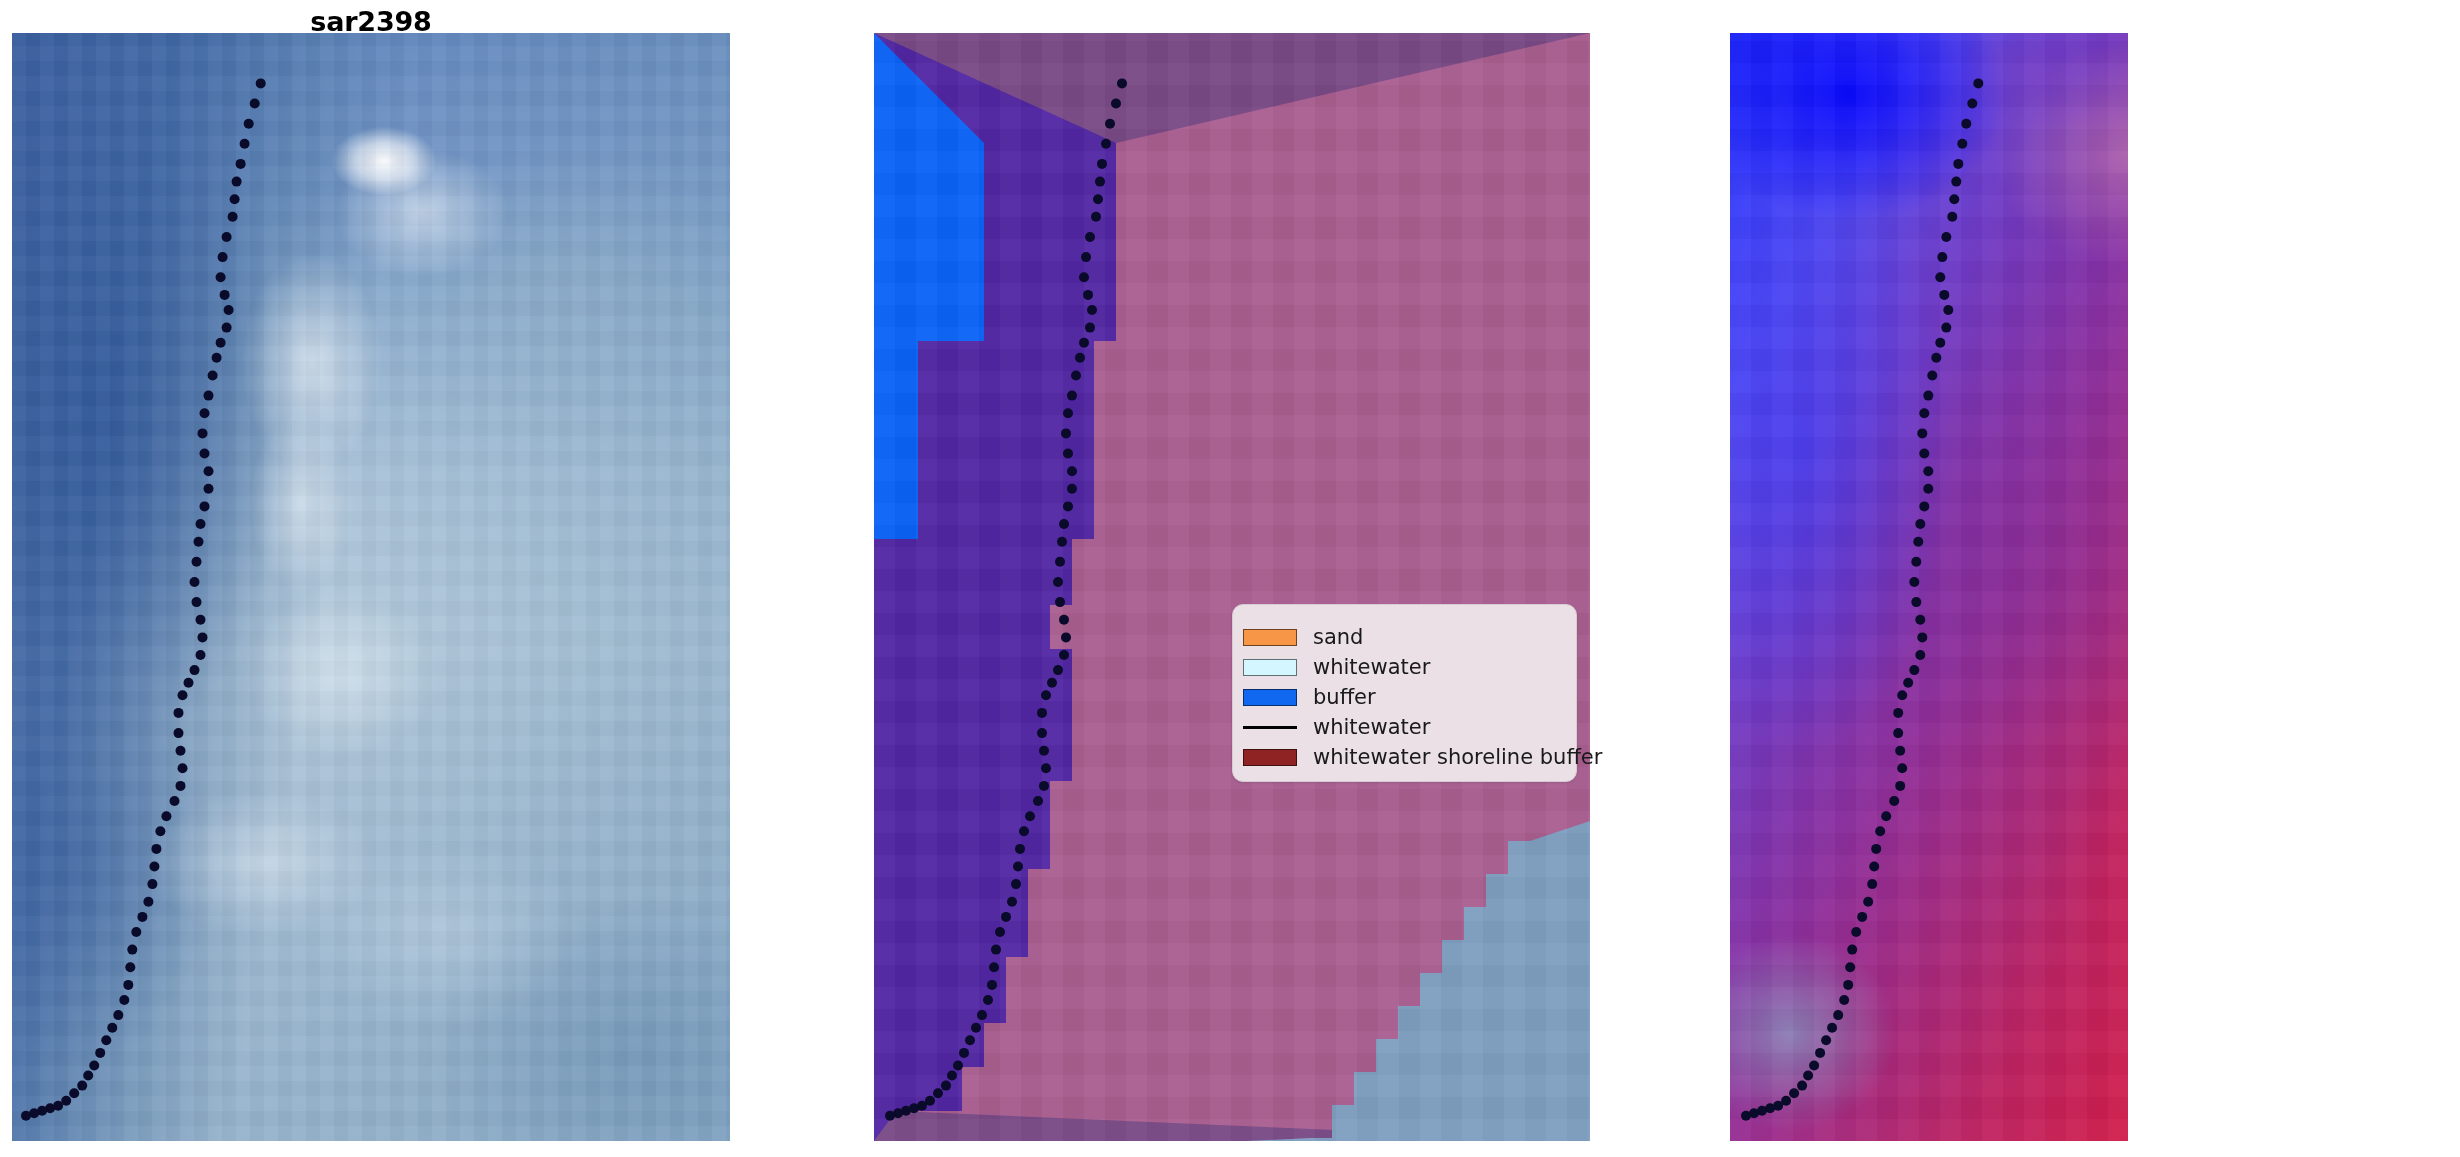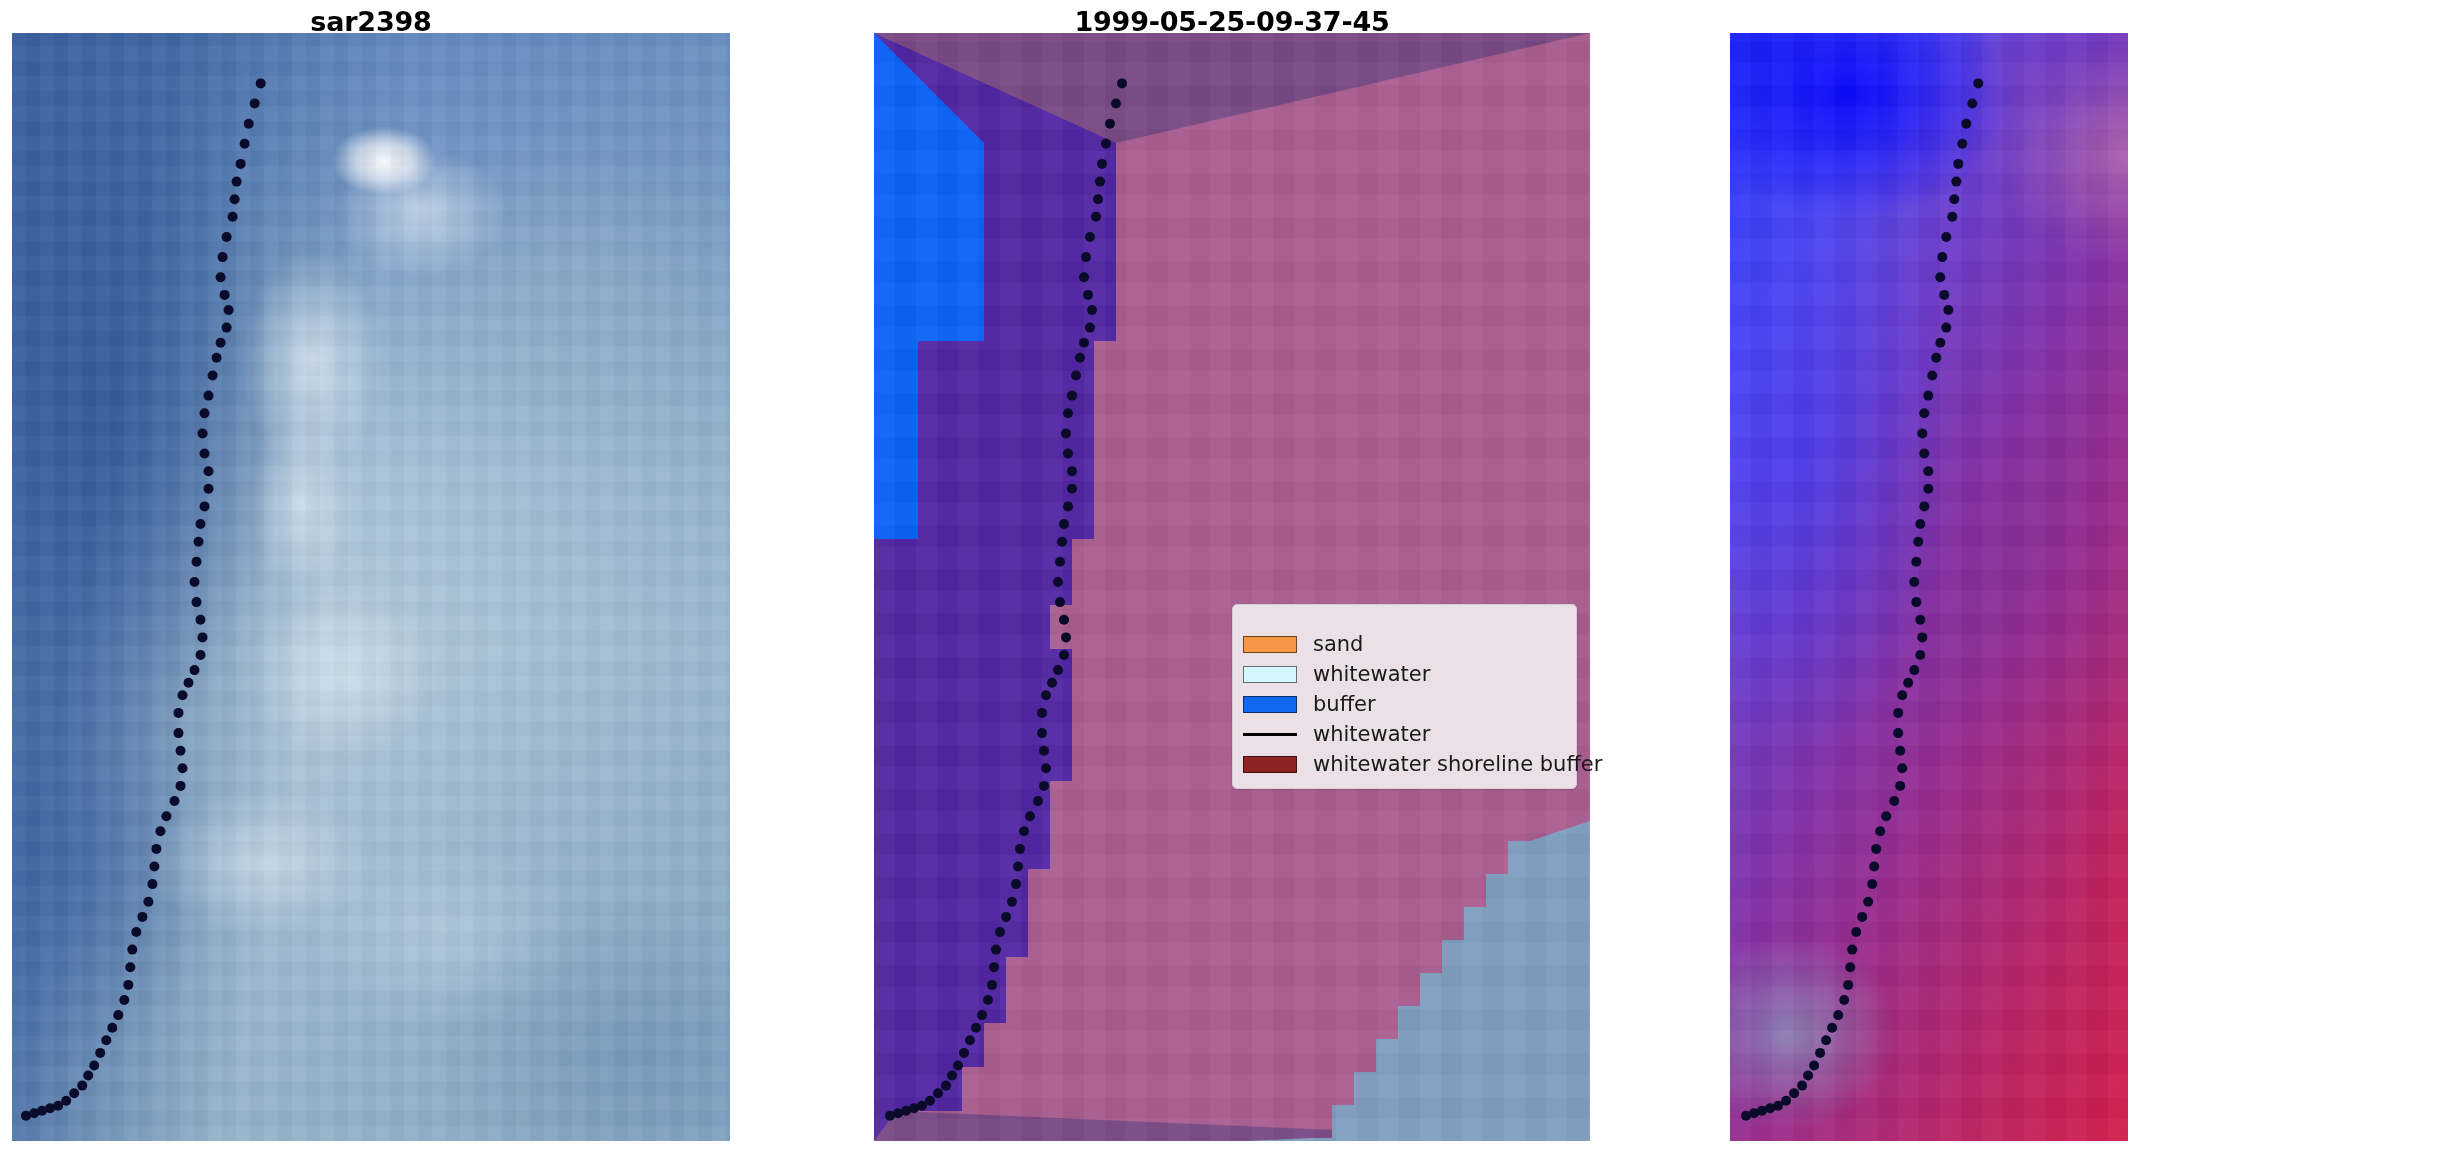--- a/index.html
+++ b/index.html
@@ -139,22 +139,22 @@
   .shoreline-svg circle { fill: #0a0a2a; }
 
   
   #legend {
     position: absolute;
     left: 1232px;
     top: 604px;
     width: 345px;
     background: #eae0e6;
     border: 1px solid #d8ccd4;
-    border-radius: 5px;
-    padding: 24px 10px 9px 10px;
+    border-radius: 11px;
+    padding: 17px 10px 9px 10px;
     box-sizing: border-box;
     box-shadow: 0 1px 2px rgba(0,0,0,0.10);
   }
   .legend-row {
     display: flex;
     align-items: center;
     height: 30px;
   }
   .swatch-box {
     width: 54px;
@@ -266,21 +266,20 @@
           <circle cx="54.2" cy="1067.7" r="5" fill="#0a0a2a"></circle>
           <circle cx="46.1" cy="1072.7" r="5" fill="#0a0a2a"></circle>
           <circle cx="38.1" cy="1075.3" r="5" fill="#0a0a2a"></circle>
           <circle cx="30.1" cy="1077.8" r="5" fill="#0a0a2a"></circle>
           <circle cx="22.1" cy="1080.3" r="5" fill="#0a0a2a"></circle>
           <circle cx="14.0" cy="1082.8" r="5" fill="#0a0a2a"></circle>
         </svg>
     </div>
   </div>
 
-  <div class="panel-title" style="left:874px; width:716px;">1999-05-25-09-37-45</div>
 
   <div class="panel" id="panel-cls" style="left:874px; top:33px; width:716px; height:1108px;">
     <div class="img-area">
       <div class="layer cls-base"></div>
       <svg class="shoreline-svg" id="svg-cls-regions" width="716" height="1108">
           <polygon points="0,0 242,110 242,308 220,308 220,506 198,506 198,572 176,572 176,616 198,616 198,748 176,748 176,836 154,836 154,924 132,924 132,990 110,990 110,1034 88,1034 88,1078 66,1078 66,1078 44,1078 44,1078 22,1078 0,1108" fill="#5227a3"></polygon>
           <polygon points="242,110 242,308 220,308 220,506 198,506 198,572 176,572 176,616 198,616 198,748 176,748 176,836 154,836 154,924 132,924 132,990 110,990 110,1034 88,1034 88,1078 66,1078 66,1078 44,1078 44,1078 22,1078 716,1108 716,0" fill="#a95f90"></polygon>
           <polygon points="0,0 110,110 110,308 66,308 66,308 44,308 44,506 0,506 0,506 0,506 0,572 0,572 0,572 0,572 0,616 0,616 0,616 0,616 0,748 0,748 0,748 0,748 0,836 0,836 0,836 0,836 0,924 0,924 0,924 0,924 0,990 0,990 0,990 0,990 0,1034 0,1034 0,1034 0,1034 0,1078 0,1078 0,1078 0,1078 0,1078 0,1078 0,1078 0,1078 0,1078 0,1078 0,1078 0,1078 0,864.24" fill="#0b63f6"></polygon>
           <polygon points="716,788 656,808 634,808 634,841 612,841 612,874 590,874 590,907 568,907 568,940 546,940 546,973 524,973 524,1006 502,1006 502,1039 480,1039 480,1072 458,1072 458,1105 436,1105 372.32,1108 716,1108" fill="#7f9fc0"></polygon>
         </svg>

